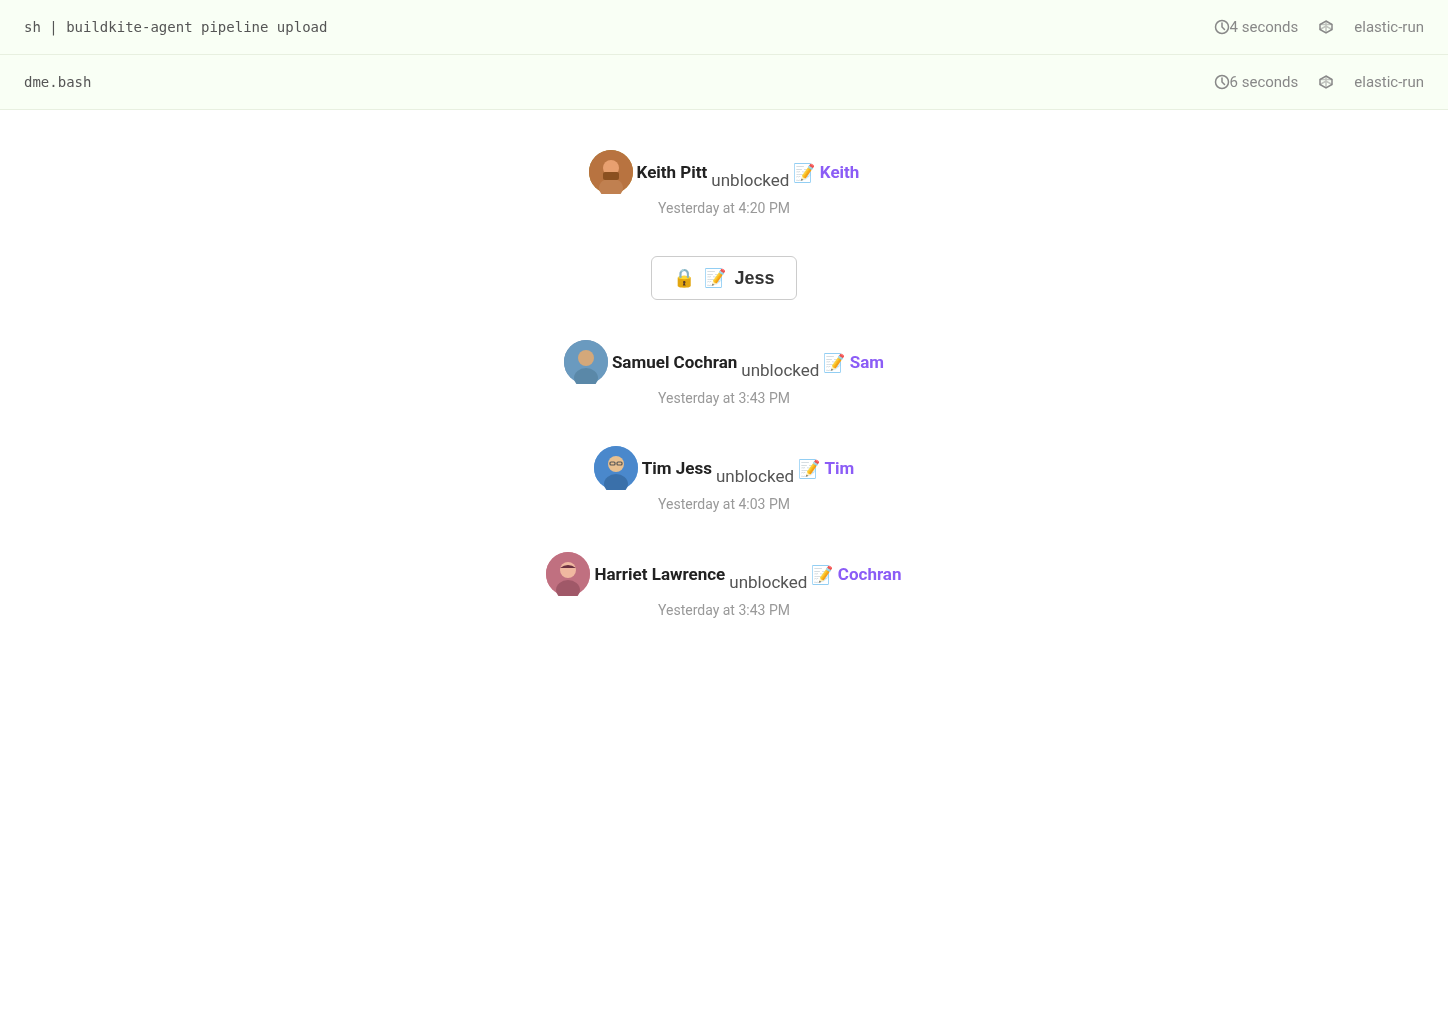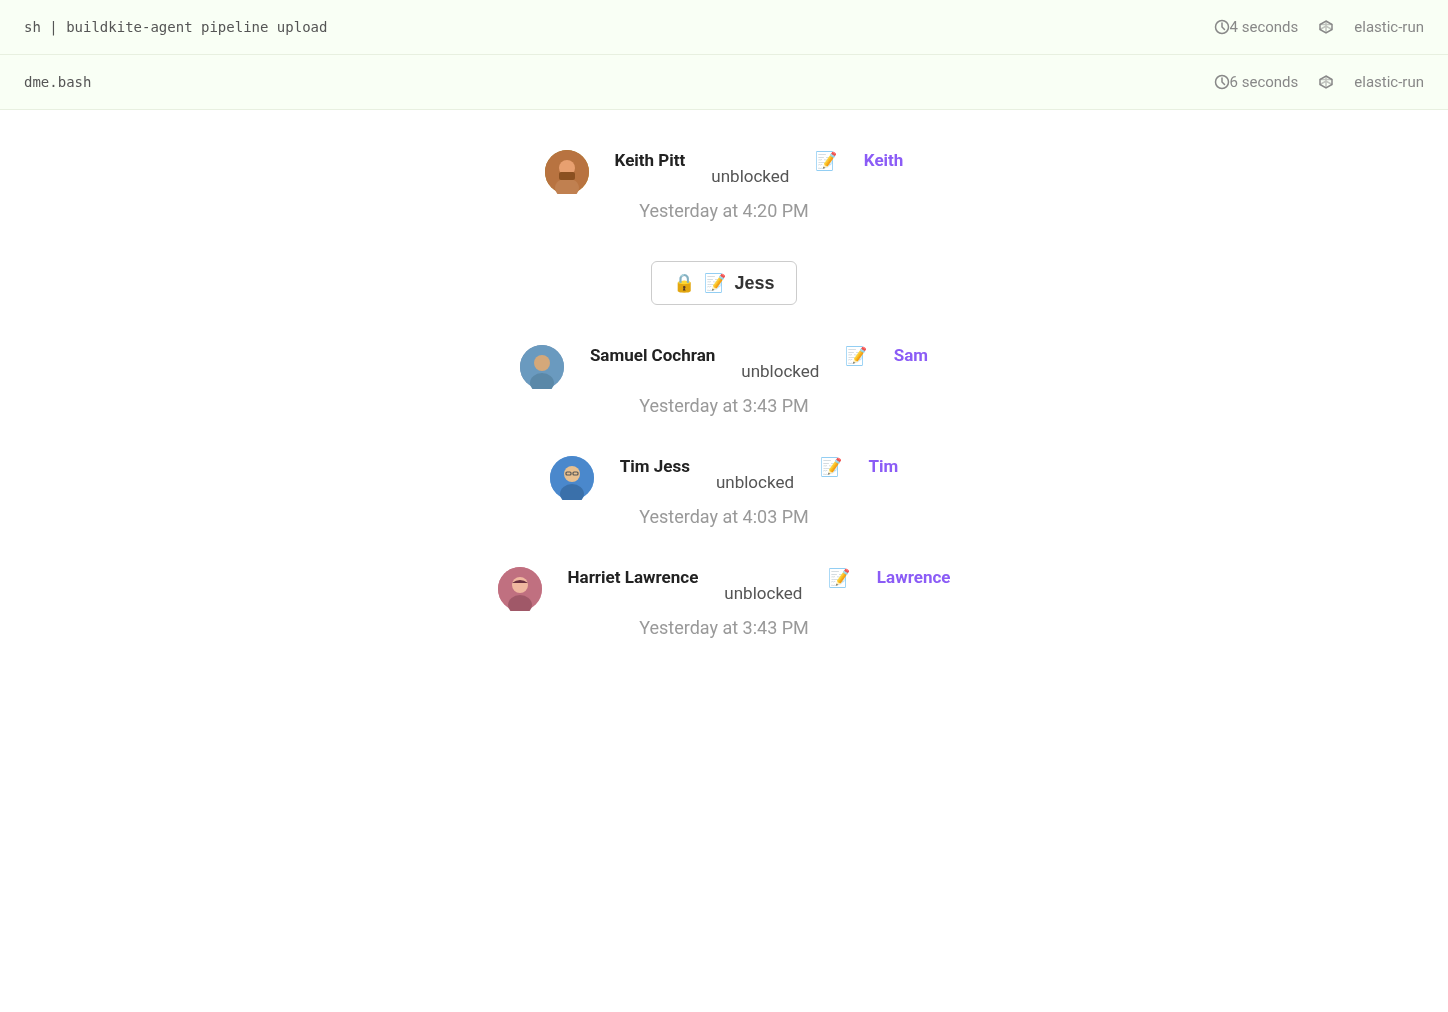--- a/index.html
+++ b/index.html
@@ -73,22 +73,22 @@
 
     .event-item {
       display: flex;
       flex-direction: column;
       align-items: center;
       gap: 6px;
     }
 
     .event-main {
       display: flex;
-      align-items: flex-start;
-      gap: 26px;
+      align-items: center;
+      gap: 4px;
       font-size: 17px;
     }
 
     .event-main .actor-name {
       font-weight: 700;
       color: #222;
     }
 
     .event-main .action-text {
       color: #555;
@@ -100,21 +100,21 @@
       font-size: 18px;
     }
 
     .event-main .step-name {
       font-weight: 700;
       color: #8b5cf6;
     }
 
     .event-time {
       color: #999;
-      font-size: 18px;
+      font-size: 14px;
     }
 
     .avatar-placeholder {
       width: 44px;
       height: 44px;
       border-radius: 50%;
       background: #ccc;
       display: flex;
       align-items: center;
       justify-content: center;
@@ -275,18 +275,18 @@
         <svg width="44" height="44" viewBox="0 0 44 44">
           <circle cx="22" cy="22" r="22" fill="#c07080"></circle>
           <circle cx="22" cy="18" r="8" fill="#f0b8a0"></circle>
           <ellipse cx="22" cy="38" rx="12" ry="10" fill="#a05868"></ellipse>
           <path d="M14 16 Q22 10 30 16" fill="#6a3040" stroke="none"></path>
         </svg>
       </div>
       <span class="actor-name">Harriet Lawrence</span>
       <span class="action-text">unblocked</span>
       <span class="emoji-icon">📝</span>
-      <span class="step-name">Lawrence</span>
+      <span class="step-name">Cochran</span>
     </div>
     <div class="event-time">Yesterday at 3:43 PM</div>
   </div>
 
 </div>
 
 </body></html>

